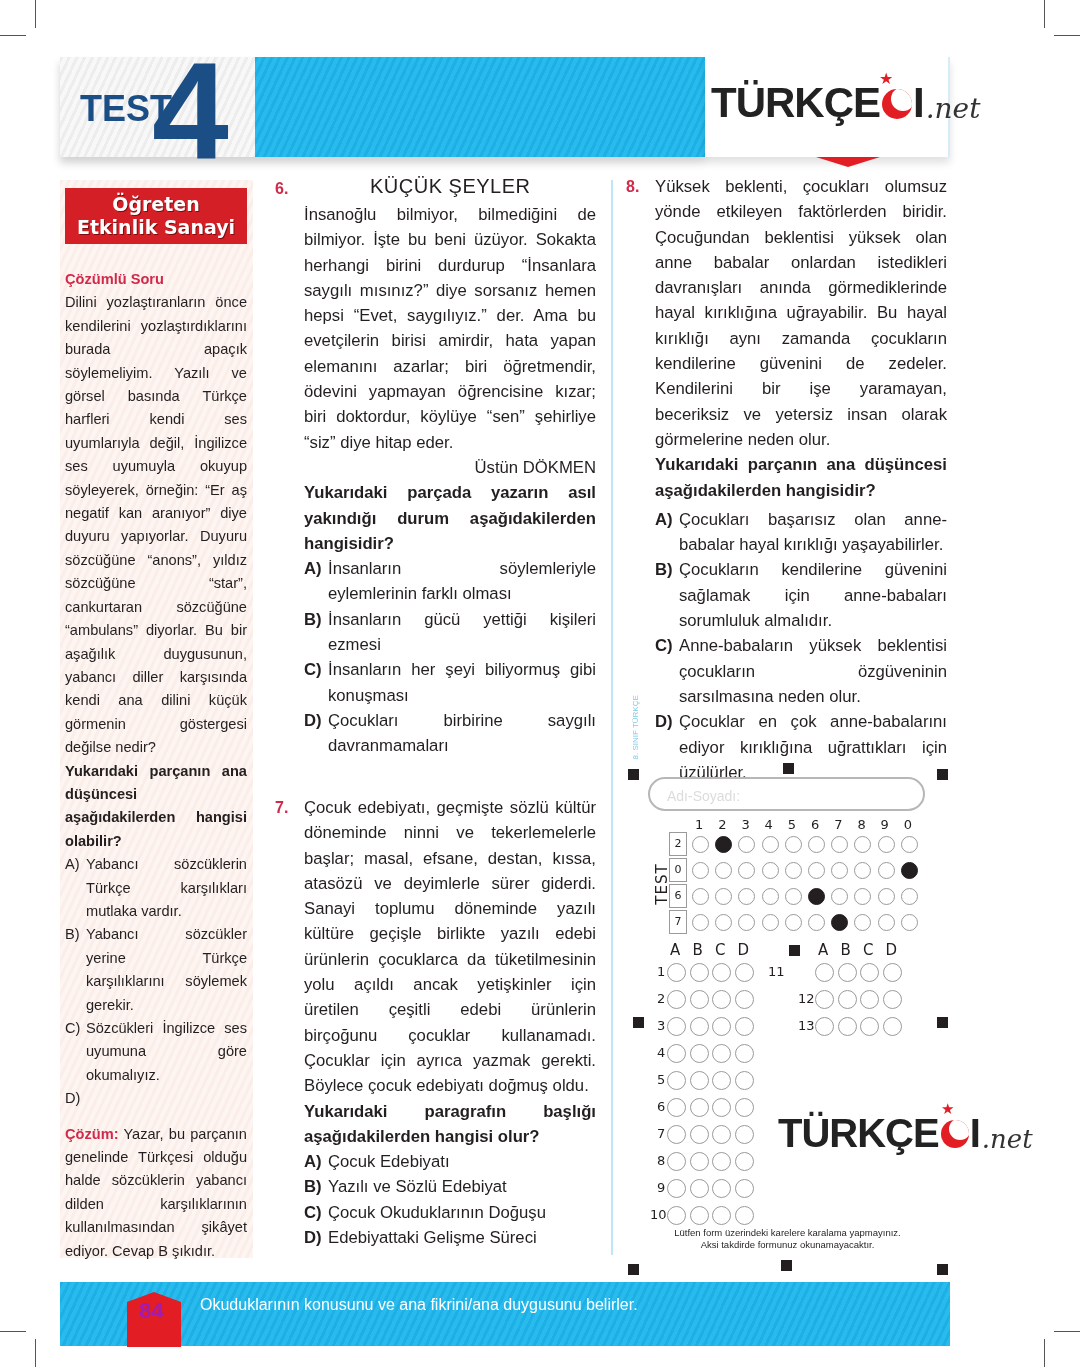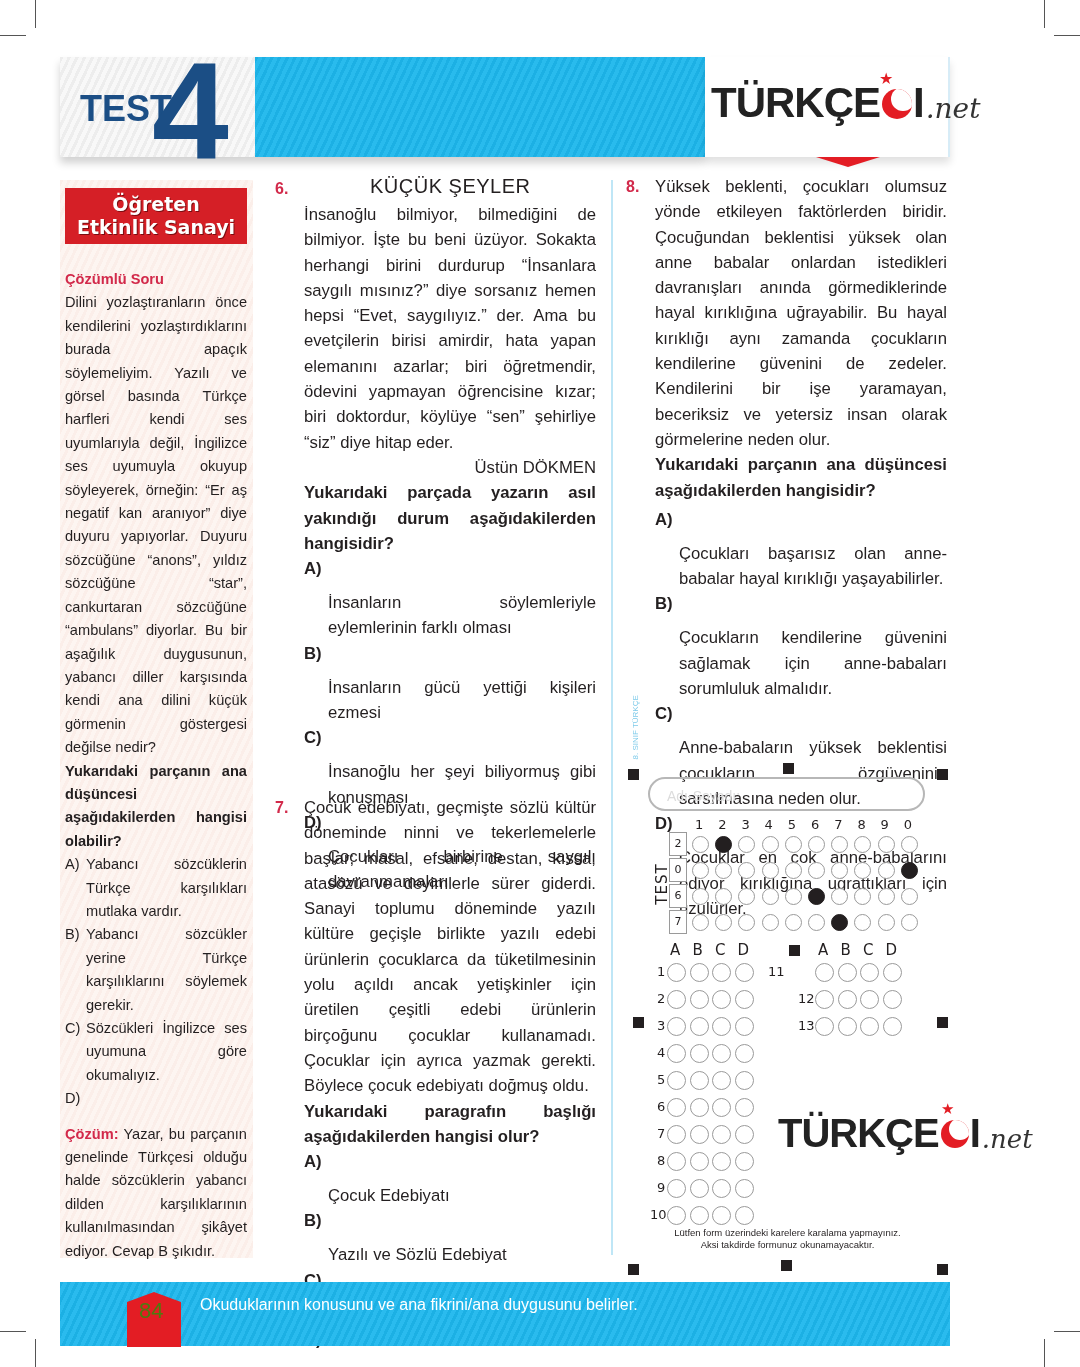--- a/index.html
+++ b/index.html
@@ -72,21 +72,21 @@
   .sb-opt { display: flex; }
   .sb-opt .l { width: 21px; flex: none; }
   .sb-opt .t { flex: 1; text-align: justify; }
 
   
   .qnum { color: #d2294a; font-weight: bold; font-size: 16px; position: absolute; }
   .qtext { position: absolute; font-size: 16.7px; line-height: 25.3px; text-align: justify; }
   .qbold { font-weight: bold; }
   .opt { display: flex; }
   .opt .l { width: 24px; flex: none; font-weight: bold; }
-  .opt .t { flex: 1; text-align: justify; margin-top: 34px; }
+  .opt .t { flex: 1; text-align: justify; }
   .title6 { position: absolute; left: 370px; top: 175px; font-size: 20px; letter-spacing: 0.5px; }
   .author { text-align: right; }
 
   .divider { position: absolute; left: 611px; top: 180px; width: 2px; height: 1075px; background: #bfe6f6; }
   .vert-label {
     position: absolute; left: 605px; top: 725px; transform: rotate(-90deg); transform-origin: center;
     font-size: 8px; color: #7fcbea; white-space: nowrap; width: 60px; text-align: center;
   }
 
   
@@ -116,21 +116,21 @@
 
   
   .footer {
     position: absolute; left: 60px; top: 1282px; width: 890px; height: 64px;
     background: repeating-linear-gradient(115deg, #1cb0e4 0 3px, #2abbee 3px 7px);
   }
   .page-badge {
     position: absolute; left: 127px; top: 1292px; width: 54px; height: 55px; background: #e31d24;
     clip-path: polygon(50% 0, 100% 18%, 100% 100%, 0 100%, 0 18%);
   }
-  .page-num { position: absolute; left: 139px; top: 1298px; font-size: 22px; font-weight: normal; color: #4d7c0f; }
+  .page-num { position: absolute; left: 139px; top: 1298px; font-size: 22px; font-weight: bold; color: #a21caf; }
   .footer-text { position: absolute; left: 200px; top: 1296px; font-size: 16px; color: #fff; }
 </style>
 <style>.logo .crescent::after{width:80%;height:80%;left:30%;top:-8%;}</style></head>
 <body>
 
 <div class="crop" style="left:35px;top:0;width:1px;height:28px"></div>
 <div class="crop" style="left:0;top:35px;width:26px;height:1px"></div>
 <div class="crop" style="left:1044px;top:0;width:1px;height:28px"></div>
 <div class="crop" style="left:1054px;top:35px;width:26px;height:1px"></div>
 <div class="crop" style="left:35px;top:1339px;width:1px;height:28px"></div>
@@ -192,21 +192,21 @@
   <div class="opt">
       <span class="l">A)</span>
       <span class="t">İnsanların söylemleriyle eylemlerinin farklı olması</span>
     </div>
   <div class="opt">
       <span class="l">B)</span>
       <span class="t">İnsanların gücü yettiği kişileri ezmesi</span>
     </div>
   <div class="opt">
       <span class="l">C)</span>
-      <span class="t">İnsanoğlu her şeyi biliyormuş gibi konuşması</span>
+      <span class="t">İnsanların her şeyi biliyormuş gibi konuşması</span>
     </div>
   <div class="opt">
       <span class="l">D)</span>
       <span class="t">Çocukları birbirine saygılı davranmamaları</span>
     </div>
 </div>
 
 <div class="qnum" style="left:275px;top:799px;">7.</div>
 <div class="qtext" style="left:304px;top:795px;width:292px;">
   <div>Çocuk edebiyatı, geçmişte sözlü kültür döneminde ninni ve tekerlemelerle başlar; masal, efsane, destan, kıssa, atasözü ve deyimlerle sürer giderdi. Sanayi toplumu döneminde yazılı kültüre geçişle birlikte yazılı edebi ürünlerin çocuklarca da tüketilmesinin yolu açıldı ancak yetişkinler için üretilen çeşitli edebi ürünlerin birçoğunu çocuklar kullanamadı. Çocuklar için ayrıca yazmak gerekti. Böylece çocuk edebiyatı doğmuş oldu.</div>

